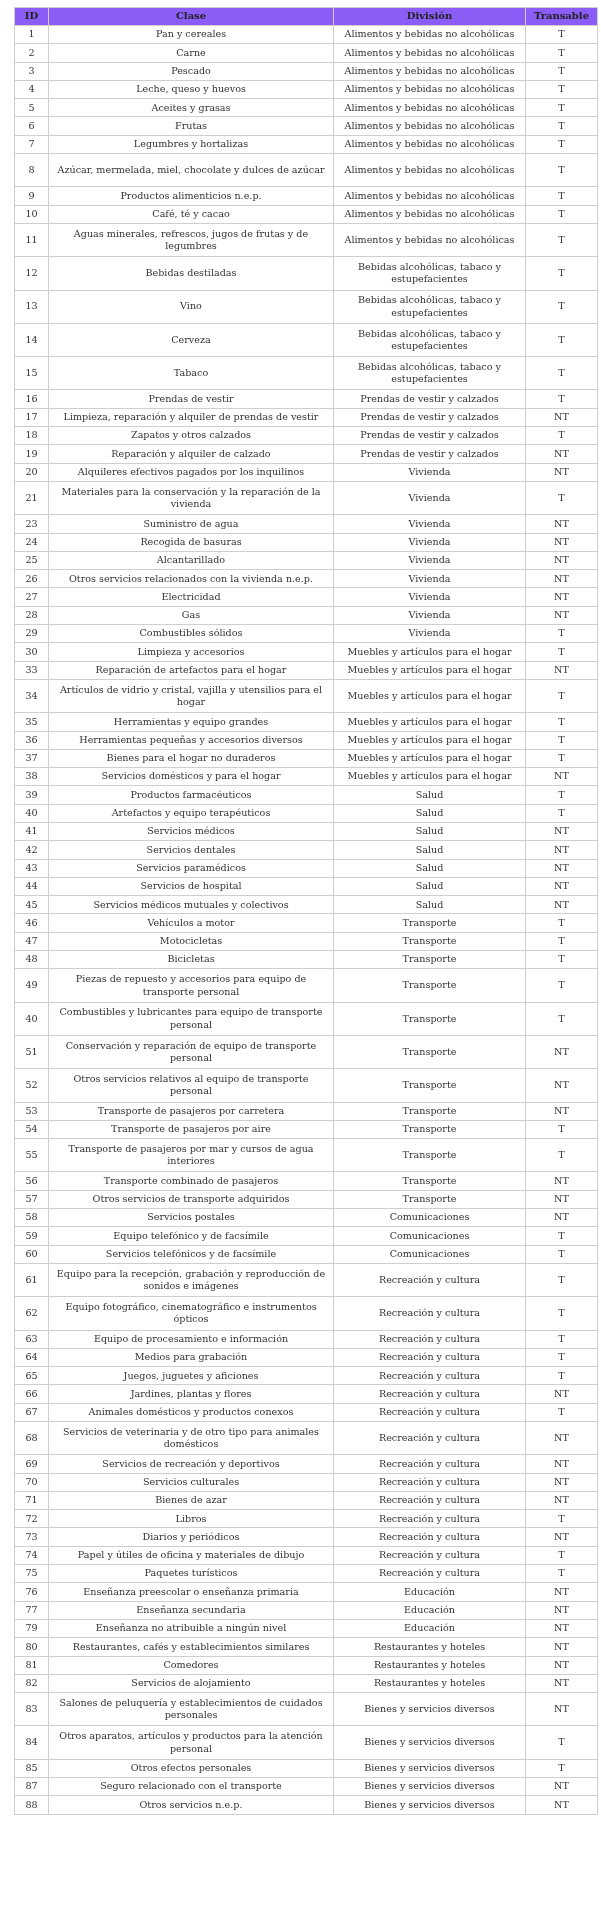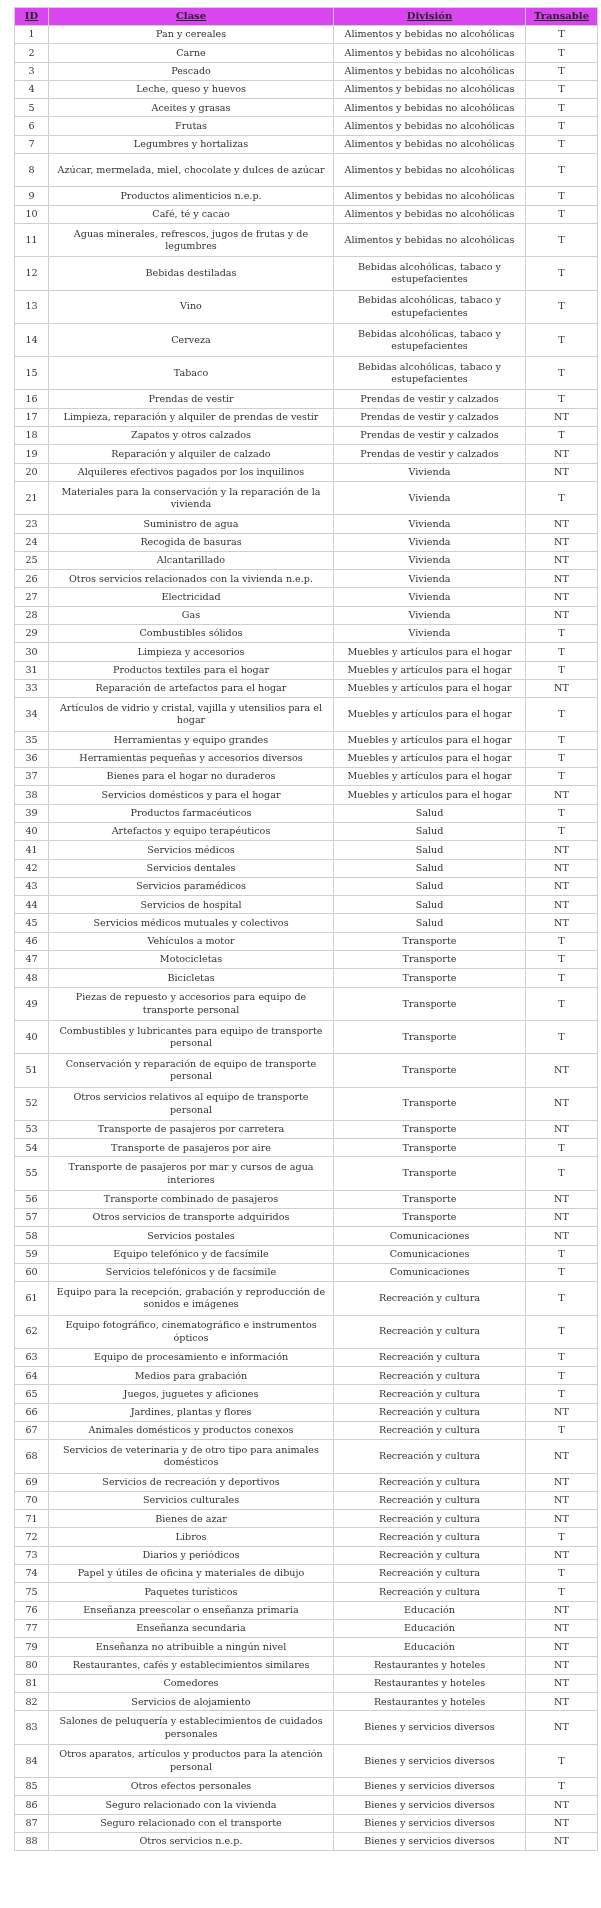--- a/index.html
+++ b/index.html
@@ -18,26 +18,25 @@
   col.c-div { width:192px; }
   col.c-tr { width:72px; }
   th, td {
     border:1px solid #cfcfcf;
     text-align:center;
     vertical-align:middle;
     padding:0 4px;
     line-height:12.5px;
   }
   th {
-    background:#d946ef;
+    background:#8b5cf6;
     font-weight:bold;
     color:#222;
     height:17px;
     font-size:10px;
-    text-decoration:underline;
   }
   td { height:17.3px; }
   tr.tall td { height:32.3px; }
 </style>
 </head>
 <body>
 
 <table>
   <colgroup>
     <col class="c-id">
@@ -222,26 +221,20 @@
         <td>Vivienda</td>
         <td>T</td>
       </tr>
       <tr>
         <td>30</td>
         <td>Limpieza y accesorios</td>
         <td>Muebles y artículos para el hogar</td>
         <td>T</td>
       </tr>
       <tr>
-        <td>31</td>
-        <td>Productos textiles para el hogar</td>
-        <td>Muebles y artículos para el hogar</td>
-        <td>T</td>
-      </tr>
-      <tr>
         <td>33</td>
         <td>Reparación de artefactos para el hogar</td>
         <td>Muebles y artículos para el hogar</td>
         <td>NT</td>
       </tr>
       <tr class="tall">
         <td>34</td>
         <td>Artículos de vidrio y cristal, vajilla y utensilios para el hogar</td>
         <td>Muebles y artículos para el hogar</td>
         <td>T</td>
@@ -538,26 +531,20 @@
         <td>84</td>
         <td>Otros aparatos, artículos y productos para la atención personal</td>
         <td>Bienes y servicios diversos</td>
         <td>T</td>
       </tr>
       <tr>
         <td>85</td>
         <td>Otros efectos personales</td>
         <td>Bienes y servicios diversos</td>
         <td>T</td>
-      </tr>
-      <tr>
-        <td>86</td>
-        <td>Seguro relacionado con la vivienda</td>
-        <td>Bienes y servicios diversos</td>
-        <td>NT</td>
       </tr>
       <tr>
         <td>87</td>
         <td>Seguro relacionado con el transporte</td>
         <td>Bienes y servicios diversos</td>
         <td>NT</td>
       </tr>
       <tr>
         <td>88</td>
         <td>Otros servicios n.e.p.</td>

